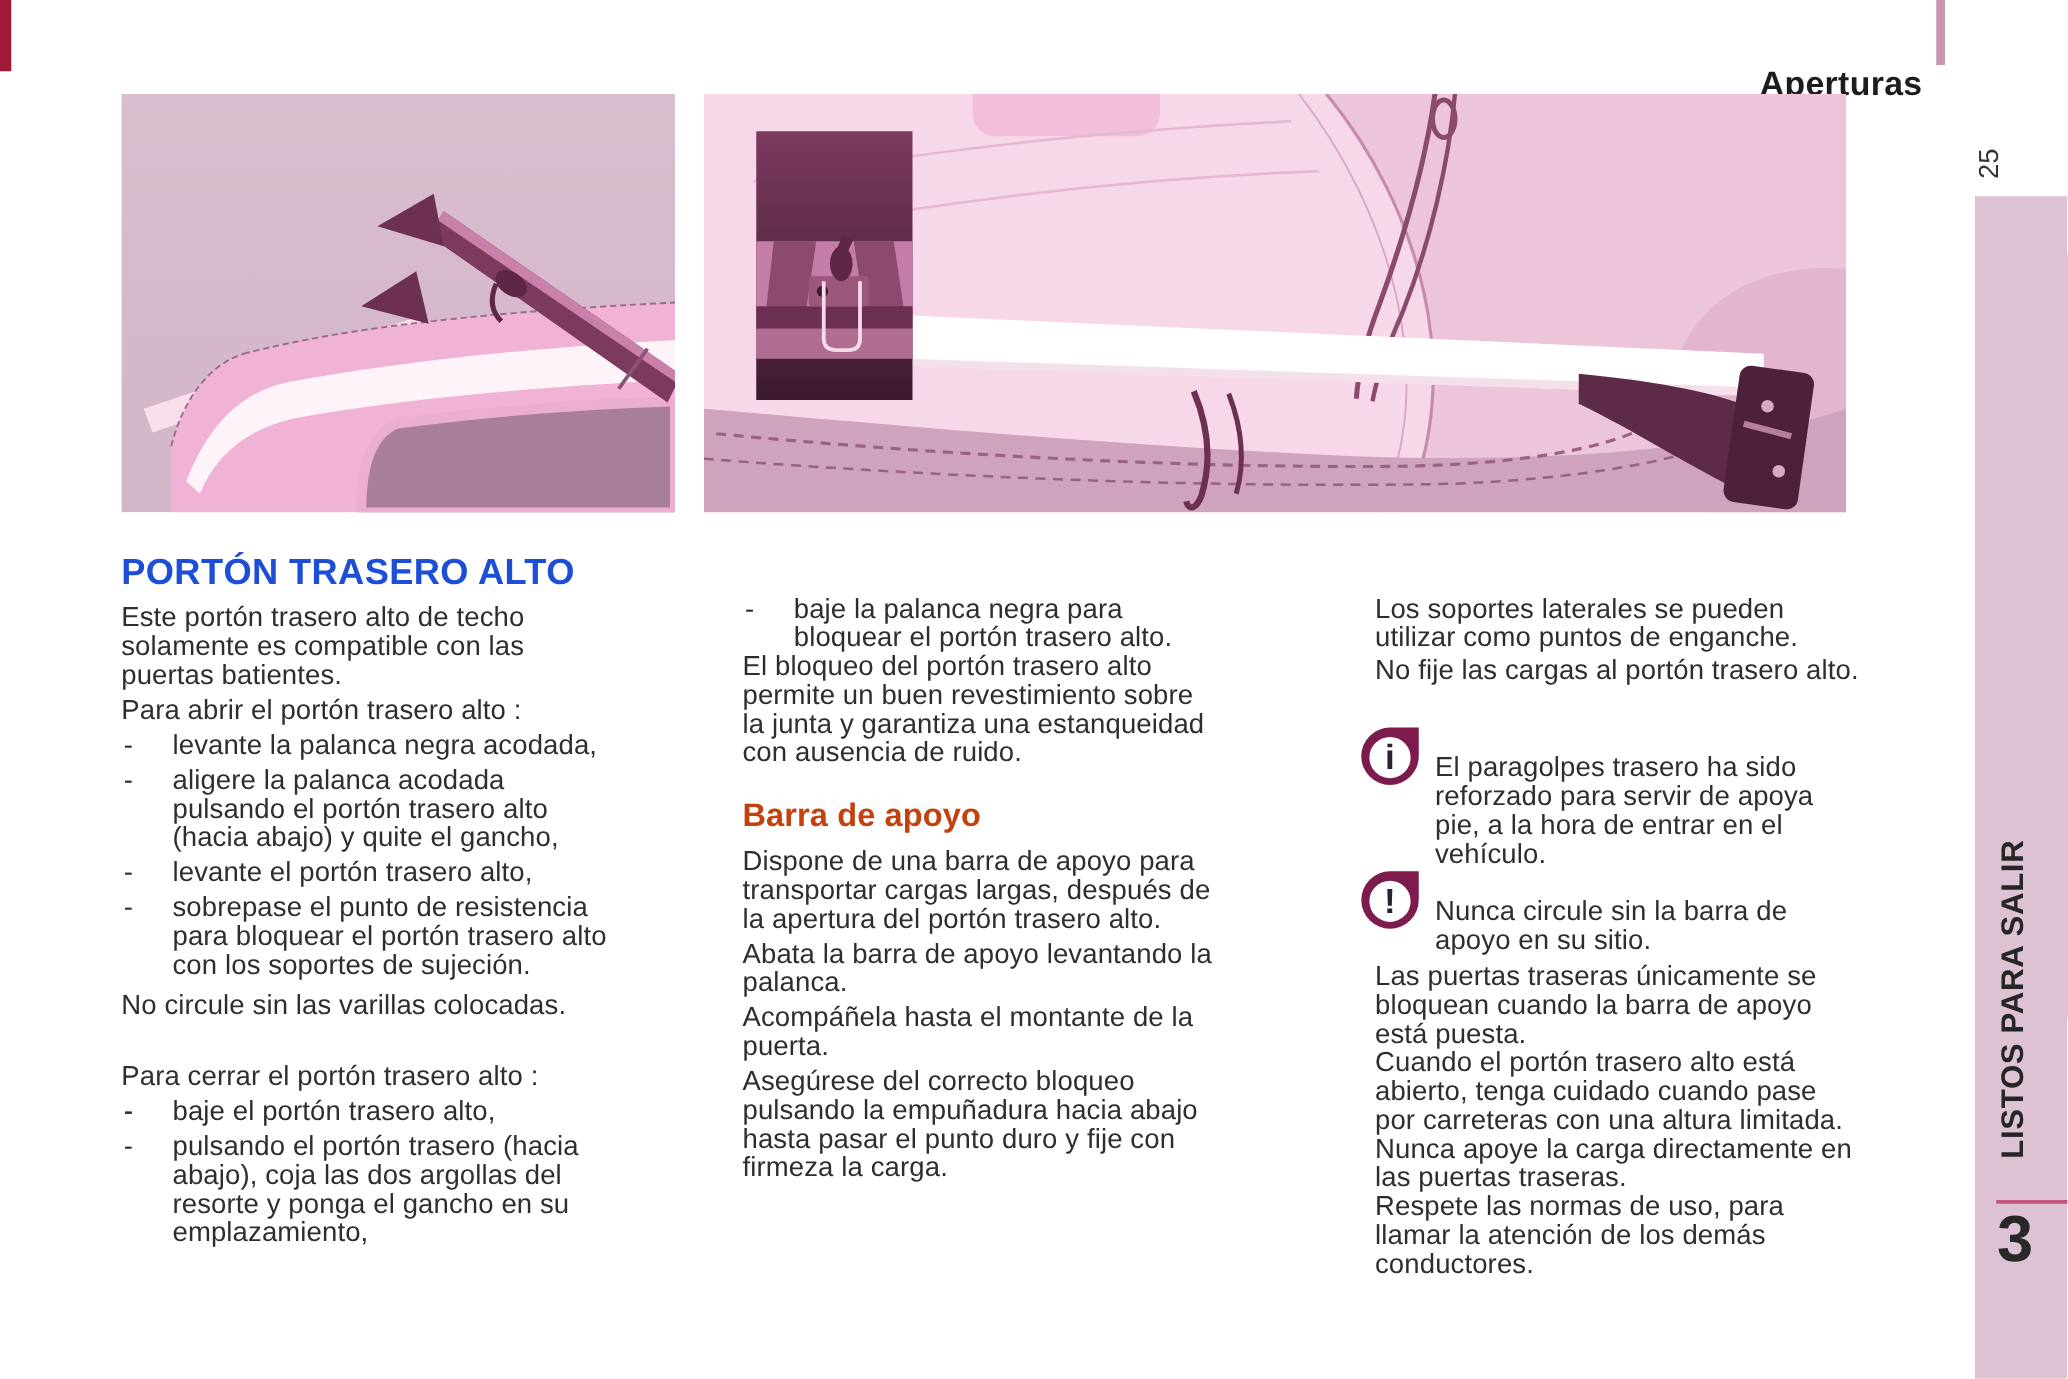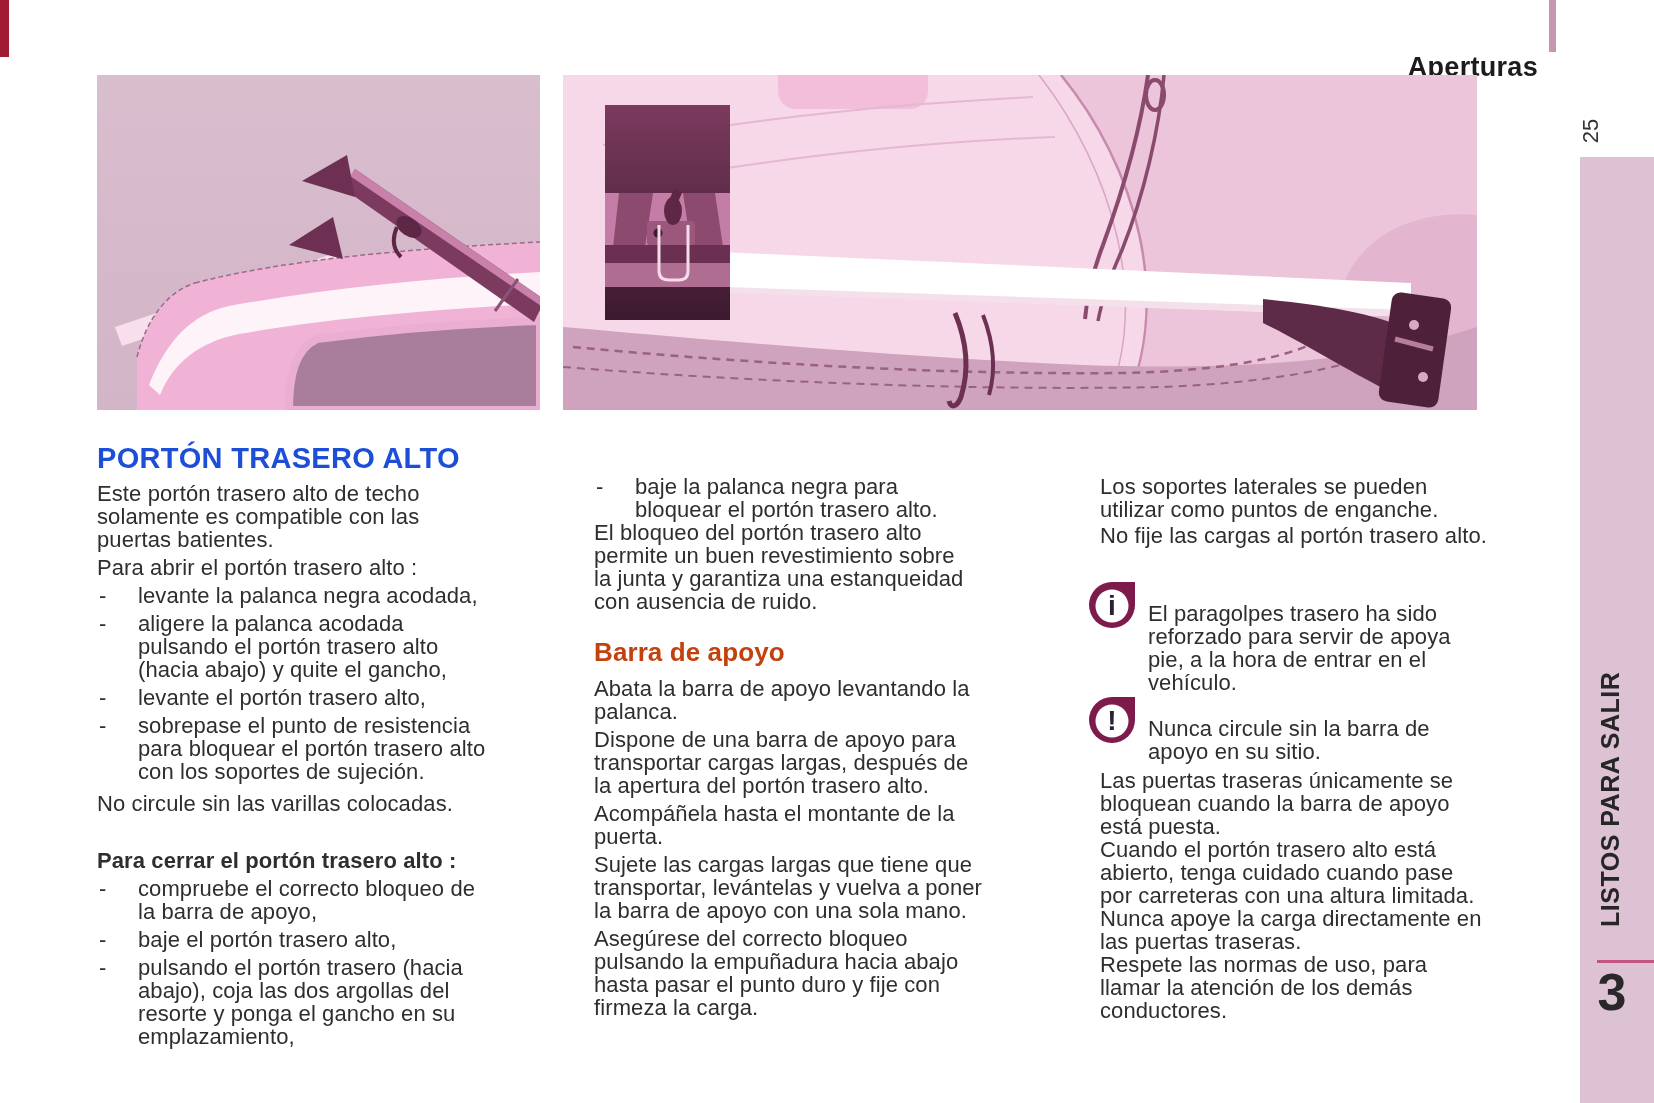--- a/index.html
+++ b/index.html
@@ -30,21 +30,21 @@
   .col1{left:97px;width:440px;}
   .col2{left:594px;width:446px;padding-top:32px;}
   .col3{left:1088px;width:452px;padding-top:32px;}
   h1.sec{font-size:29px;line-height:31px;margin:0 0 8px;color:#1d4ed8;letter-spacing:.3px;font-weight:bold;}
   h2.sec{font-size:26px;line-height:30px;margin:24px 0 10px;color:#c2410c;font-weight:bold;}
   .li{position:relative;padding-left:41px;margin:0 0 5px;white-space:pre-line;}
   .li .dash{position:absolute;left:2px;top:0;}
   .col2 .li{margin-bottom:0;}
   .col3 p{margin-bottom:3px;margin-left:12px;}
   .mt-note{margin-top:9px !important;}
-  .mt-close{margin-top:34px !important;font-weight:bold;}
+  .mt-close{margin-top:34px !important;}
   
   .note{position:relative;padding-left:60px;min-height:48px;margin:0;white-space:pre-line;}
   .note-1{margin-top:32px;}
   .note-2{margin-top:0;}
   .note .nicon{position:absolute;left:0;top:2px;width:48px;height:48px;}
   .after-notes{margin-top:6px !important;}
   .tight{margin-bottom:0 !important;}
 </style>
 </head>
 <body>
@@ -140,47 +140,43 @@
   <div class="li"><span class="dash">-</span><span>levante la palanca negra acodada,</span></div>
   <div class="li"><span class="dash">-</span><span>aligere la palanca acodada
 pulsando el portón trasero alto
 (hacia abajo) y quite el gancho,</span></div>
   <div class="li"><span class="dash">-</span><span>levante el portón trasero alto,</span></div>
   <div class="li"><span class="dash">-</span><span>sobrepase el punto de resistencia
 para bloquear el portón trasero alto
 con los soportes de sujeción.</span></div>
   <p class="mt-note">No circule sin las varillas colocadas.</p>
   <p class="mt-close">Para cerrar el portón trasero alto :</p>
-  <div class="li"><span class="dash">-</span><span>compruebe el correcto bloqueo de
-la barra de apoyo,</span></div>
+  <div class="li"><span class="dash">-</span></div>
   <div class="li"><span class="dash">-</span><span>baje el portón trasero alto,</span></div>
   <div class="li"><span class="dash">-</span><span>pulsando el portón trasero (hacia
 abajo), coja las dos argollas del
 resorte y ponga el gancho en su
 emplazamiento,</span></div>
 </div>
 
 <div class="col col2">
   <div class="li"><span class="dash">-</span><span>baje la palanca negra para
 bloquear el portón trasero alto.</span></div>
   <p>El bloqueo del portón trasero alto
 permite un buen revestimiento sobre
 la junta y garantiza una estanqueidad
 con ausencia de ruido.</p>
   <h2 class="sec">Barra de apoyo</h2>
-  <p>Abata la barra de apoyo levantando la
-palanca.</p>
   <p>Dispone de una barra de apoyo para
 transportar cargas largas, después de
 la apertura del portón trasero alto.</p>
+  <p>Abata la barra de apoyo levantando la
+palanca.</p>
   <p>Acompáñela hasta el montante de la
 puerta.</p>
-  <p>Sujete las cargas largas que tiene que
-transportar, levántelas y vuelva a poner
-la barra de apoyo con una sola mano.</p>
   <p>Asegúrese del correcto bloqueo
 pulsando la empuñadura hacia abajo
 hasta pasar el punto duro y fije con
 firmeza la carga.</p>
 </div>
 
 <div class="col col3">
   <p>Los soportes laterales se pueden
 utilizar como puntos de enganche.</p>
   <p>No fije las cargas al portón trasero alto.</p>

